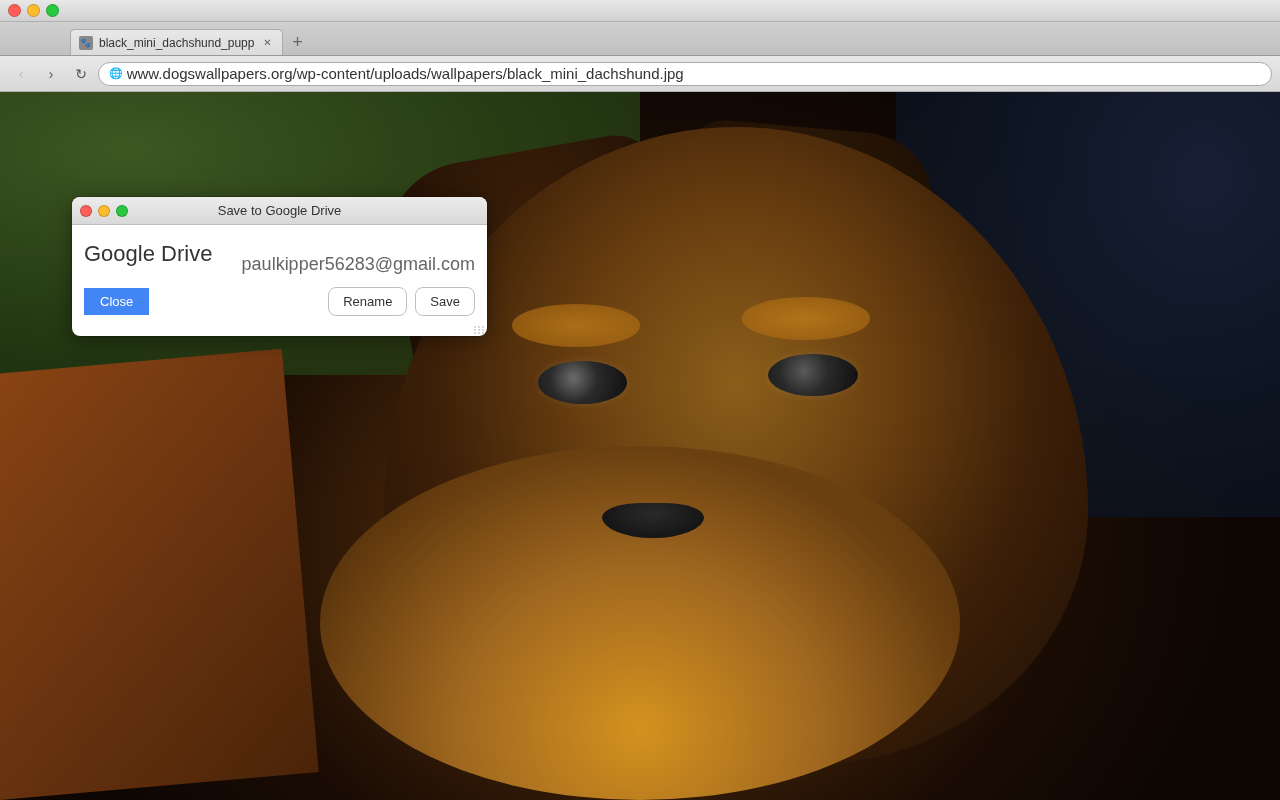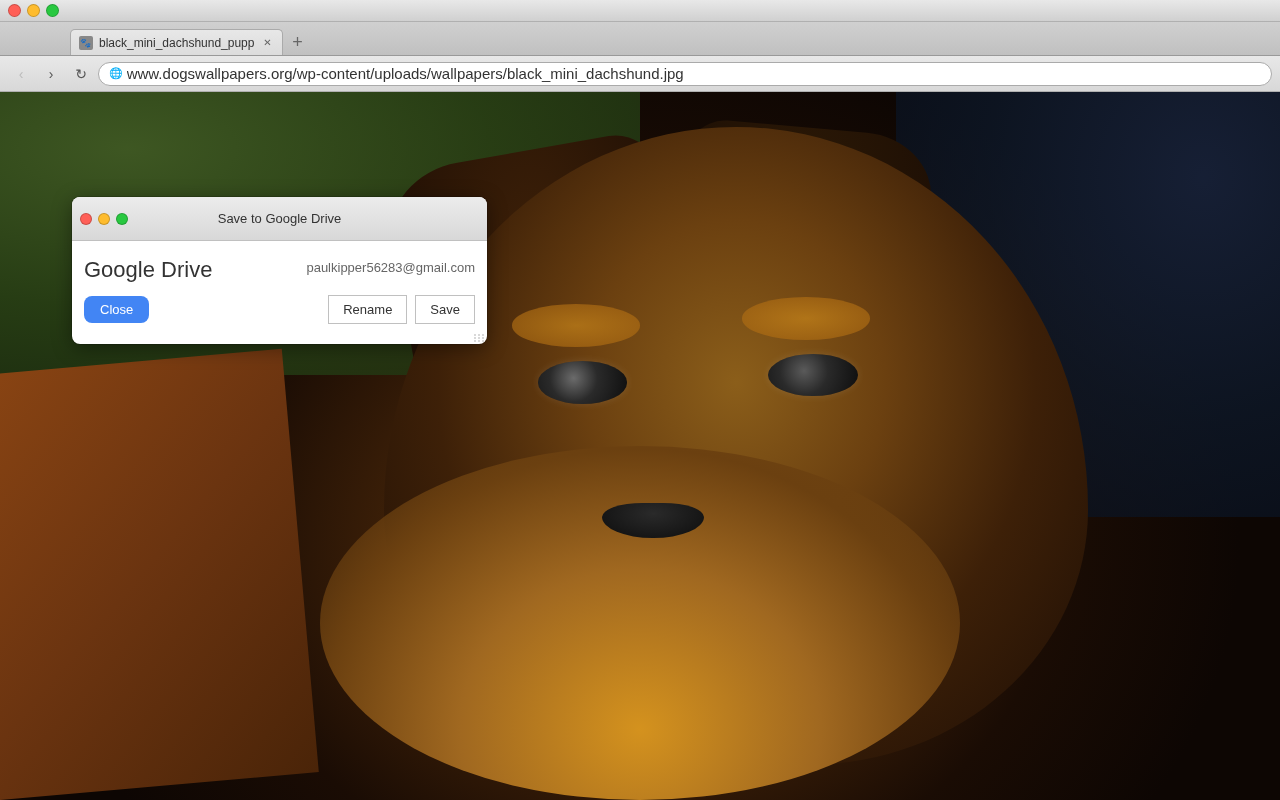--- a/index.html
+++ b/index.html
@@ -328,21 +328,21 @@
 
     .dialog {
       width: 415px;
       background: white;
       border-radius: 8px;
       box-shadow: 0 4px 20px rgba(0,0,0,0.4), 0 0 0 1px rgba(0,0,0,0.15);
       overflow: hidden;
     }
 
     .dialog-titlebar {
-      height: 44px;
+      height: 28px;
       background: linear-gradient(to bottom, #ececec, #d8d8d8);
       border-bottom: 1px solid #c0c0c0;
       display: flex;
       align-items: center;
       padding: 0 8px;
       position: relative;
     }
 
     .dialog-traffic {
       display: flex;
@@ -380,23 +380,23 @@
       margin-bottom: 12px;
     }
 
     .dialog-app-name {
       font-size: 22px;
       font-weight: 300;
       color: #333;
     }
 
     .dialog-email {
-      font-size: 13px;
+      font-size: 18px;
       color: #666;
-      margin-top: 3px;
+      margin-top: 13px;
     }
 
     .dialog-message {
       font-size: 14px;
       color: #333;
       line-height: 1.5;
       margin-bottom: 24px;
     }
 
     .dialog-file-link {
@@ -412,37 +412,37 @@
     .dialog-actions {
       display: flex;
       justify-content: space-between;
       align-items: center;
     }
 
     .btn-close {
       background: #4285f4;
       color: white;
       border: none;
-      border-radius: 8px;
+      border-radius: 0;
       padding: 6px 16px;
       font-size: 13px;
       cursor: pointer;
       font-weight: 500;
     }
 
     .btn-group {
       display: flex;
       gap: 8px;
     }
 
     .btn-secondary {
       background: white;
       color: #333;
       border: 1px solid #c0c0c0;
-      border-radius: 0;
+      border-radius: 8px;
       padding: 6px 14px;
       font-size: 13px;
       cursor: pointer;
     }
 
     .dialog-resize-handle {
       position: absolute;
       bottom: 0;
       right: 0;
       width: 14px;

